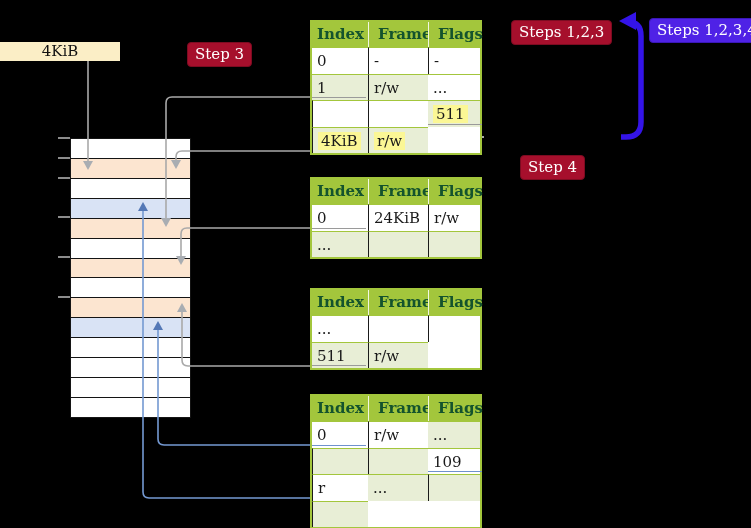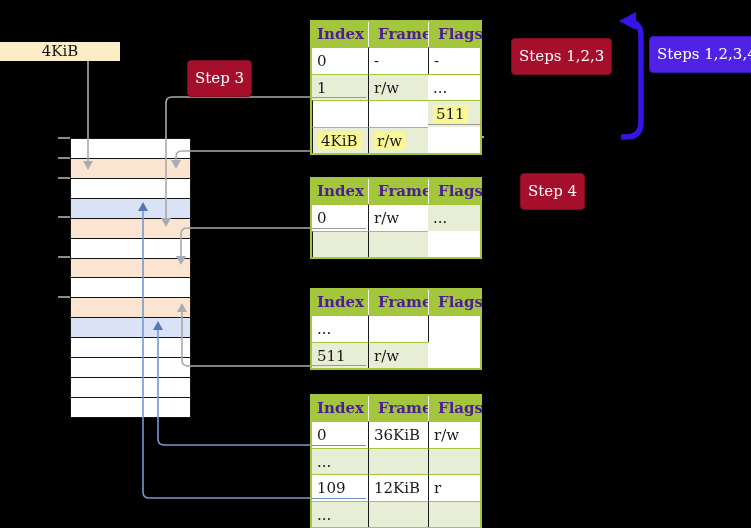--- a/index.html
+++ b/index.html
@@ -22,21 +22,21 @@
   .tick{position:absolute;left:58px;width:12px;height:2px;background:#8c8c8c;z-index:1;}
   
   .overlay{position:absolute;left:0;top:0;z-index:2;pointer-events:none;}
   
   .ptable{
     position:absolute;width:168px;z-index:3;
     display:grid;grid-template-columns:56px 60px 52px;
     border:2px solid #a3c63c;background:#fff;
   }
   .th{
-    height:25px;line-height:25px;background:#a3c63c;color:#4c1d95;
+    height:25px;line-height:25px;background:#a3c63c;color:#14532d;
     font-weight:bold;font-size:15px;padding-left:5px;box-sizing:border-box;
   }
   .th.div{border-left:1px solid rgba(255,255,255,.85);padding-left:9px;}
   .cell{
     position:relative;height:26.5px;line-height:26px;font-size:15px;color:#1a1a1a;
     padding-left:5px;box-sizing:border-box;border-top:1px solid #a3c63c;
     white-space:nowrap;
   }
   .cell.div{border-left:1px solid #1a1a1a;}
   .cell.w{background:#ffffff;}
@@ -45,21 +45,21 @@
   .ul.grey{background:#9a9a9a;}
   .ul.blu{background:#6f92cc;}
   .hl{background:#fbf795;padding:0 3px;}
   
   .plabel{
     position:absolute;left:0;top:42px;width:120px;height:19px;line-height:19px;
     background:#fbeec6;color:#111;font-size:15px;text-align:center;z-index:3;
   }
   .badge{
     position:absolute;z-index:3;font-size:15px;line-height:17px;color:#fff;
-    padding:9px 7px;border-radius:4px;white-space:nowrap;margin-top:18px;
+    padding:3px 7px;border-radius:4px;white-space:nowrap;
   }
   .badge.red{background:#a60f2c;border:1px solid #7d0b21;}
   .badge.indigo{background:#4f22e6;border:1px solid #3a17b8;}
 </style>
 </head>
 <body>
 
 <div class="mem">
   <div class="mrow white"></div>
   <div class="mrow peach"></div>
@@ -142,20 +142,21 @@
   <div class="cell g div"><span class="hl">4KiB</span></div>
   <div class="cell g div"><span class="hl">r/w</span></div>
 </div>
 
 <div class="ptable" style="left:310px;top:177px">
   <div class="th">Index</div>
   <div class="th div">Frame</div>
   <div class="th div">Flags</div>
 
   <div class="cell w"><span>0</span><i class="ul grey"></i></div>
+  <div class="cell w div">24KiB</div>
   <div class="cell w div">r/w</div>
 
   <div class="cell g">...</div>
   <div class="cell g div"></div>
   <div class="cell g div"></div>
 </div>
 
 <div class="ptable" style="left:310px;top:288px">
   <div class="th">Index</div>
   <div class="th div">Frame</div>
@@ -168,27 +169,25 @@
   <div class="cell g"><span>511</span><i class="ul grey"></i></div>
   <div class="cell g div">r/w</div>
 </div>
 
 <div class="ptable" style="left:310px;top:394px">
   <div class="th">Index</div>
   <div class="th div">Frame</div>
   <div class="th div">Flags</div>
 
   <div class="cell w"><span>0</span><i class="ul blu"></i></div>
-  <div class="cell w div">36KiB</div>
   <div class="cell w div">r/w</div>
 
   <div class="cell g">...</div>
   <div class="cell g div"></div>
   <div class="cell g div"></div>
 
   <div class="cell w"><span>109</span><i class="ul blu"></i></div>
-  <div class="cell w div">12KiB</div>
   <div class="cell w div">r</div>
 
   <div class="cell g">...</div>
   <div class="cell g div"></div>
   <div class="cell g div"></div>
 </div>
 
 </body></html>

